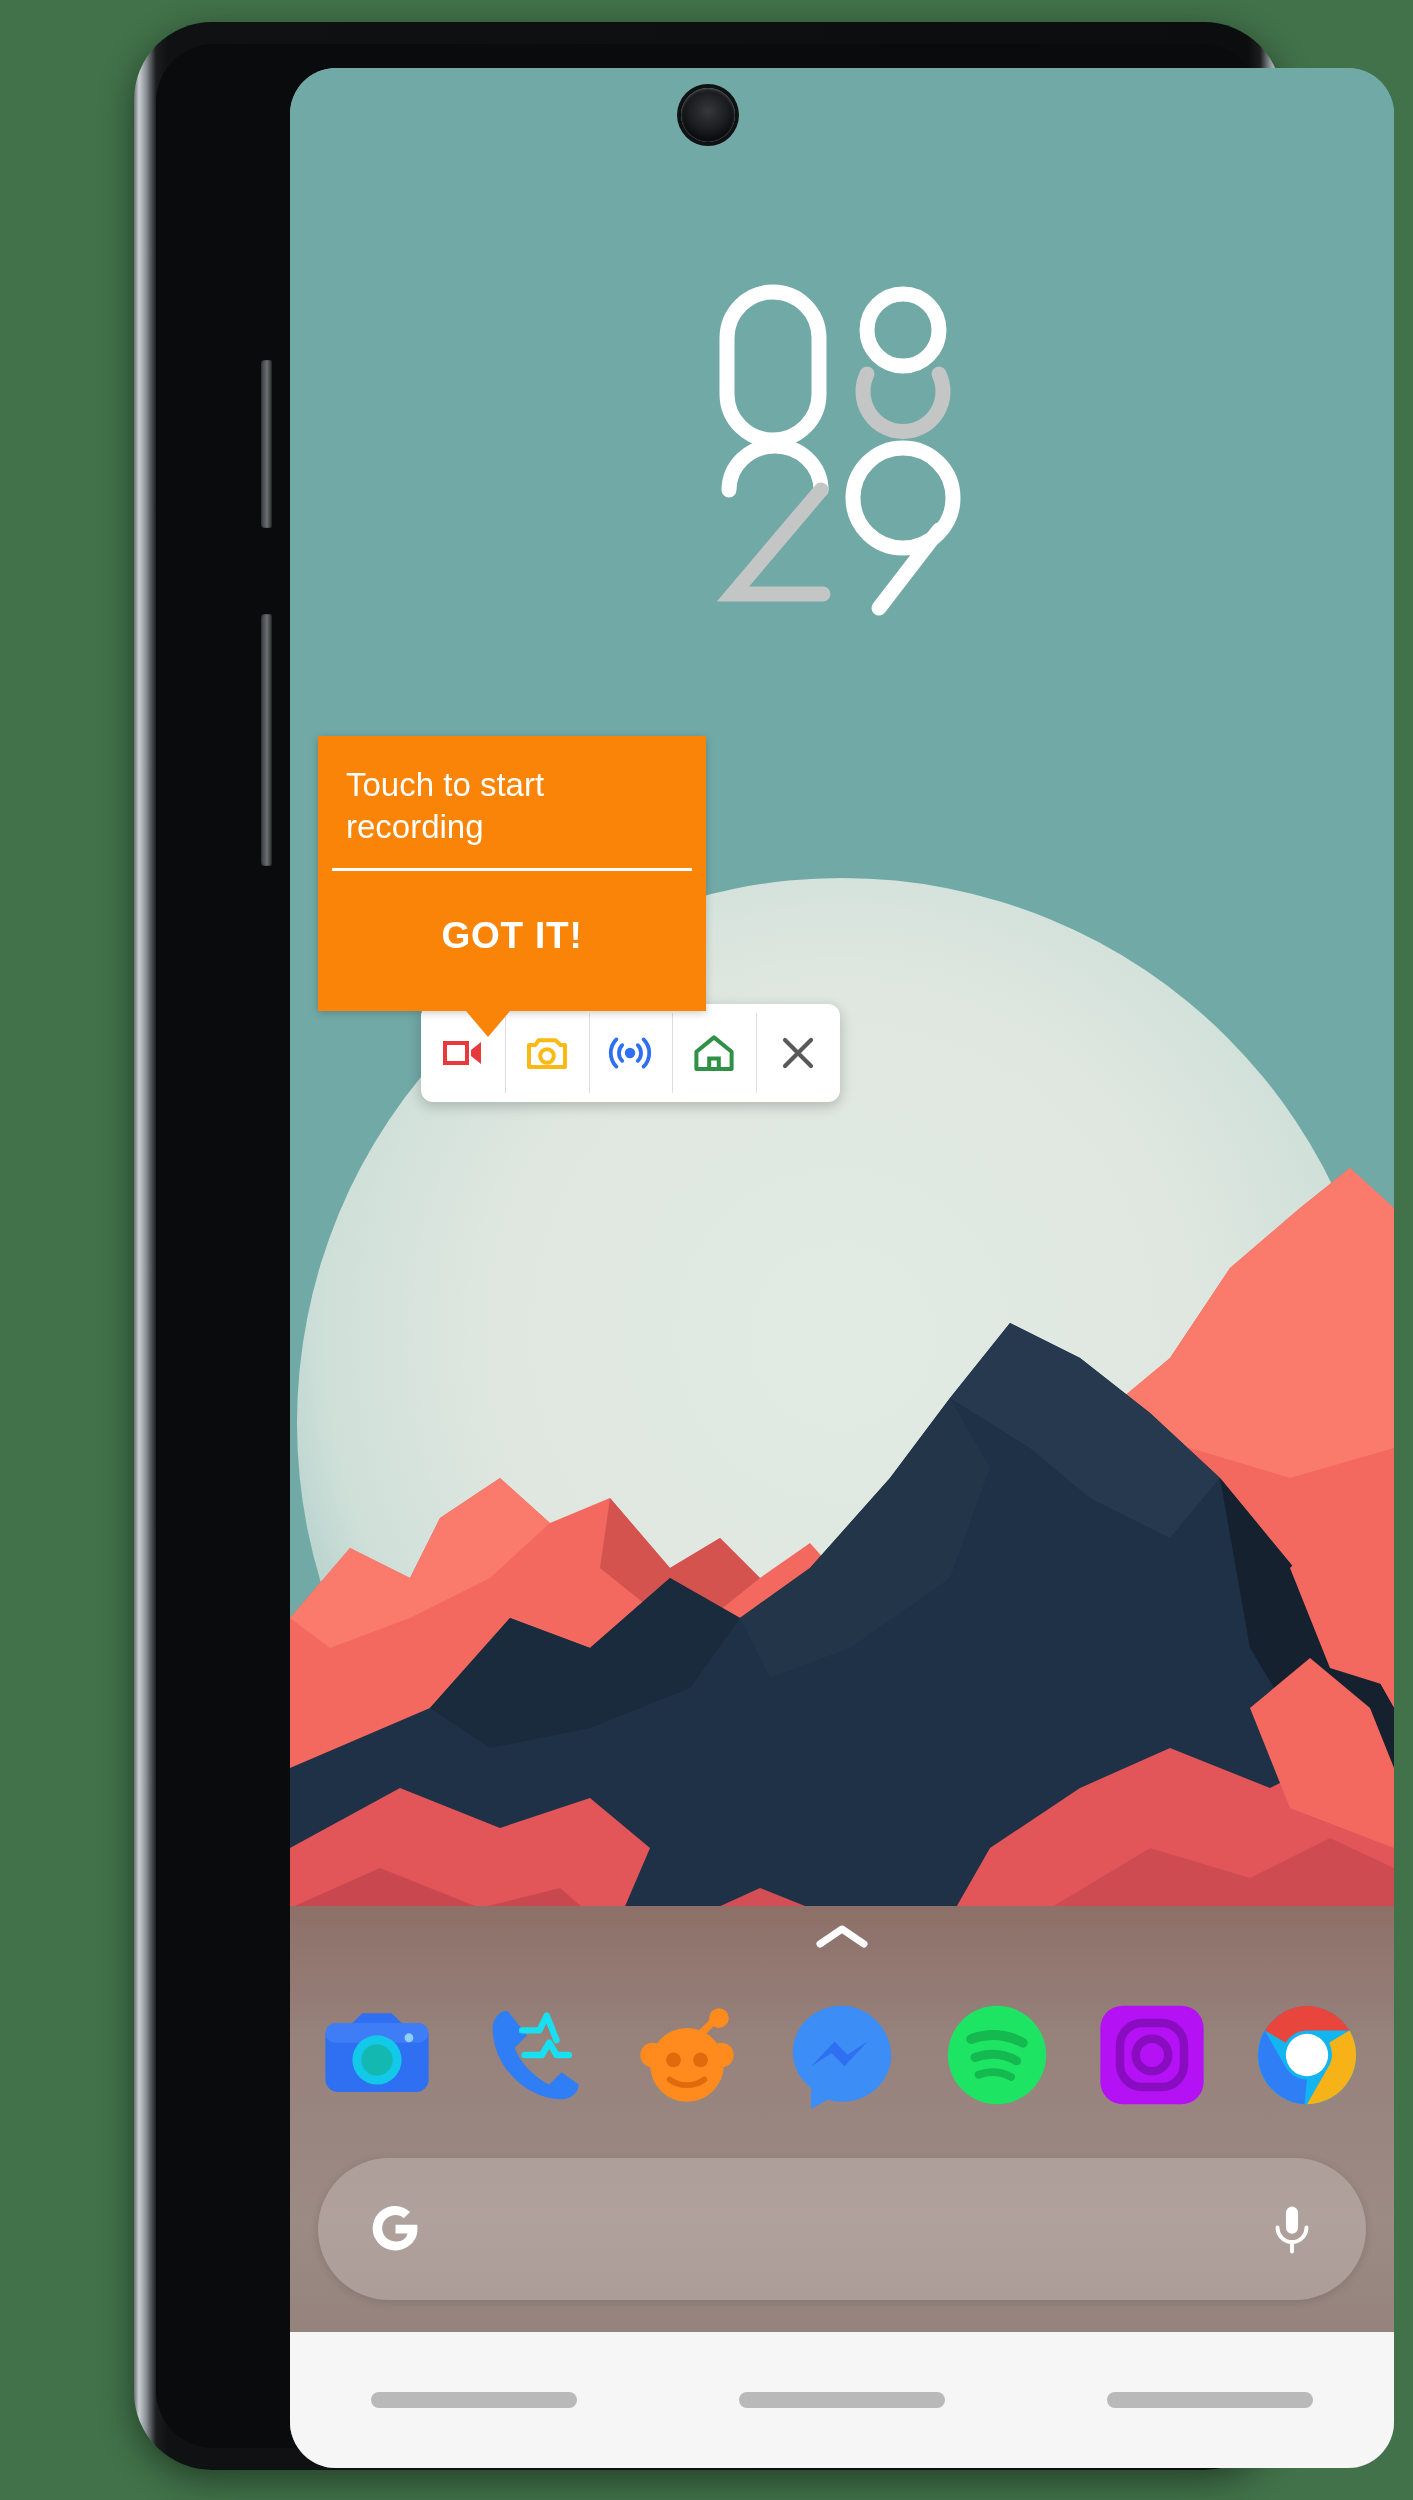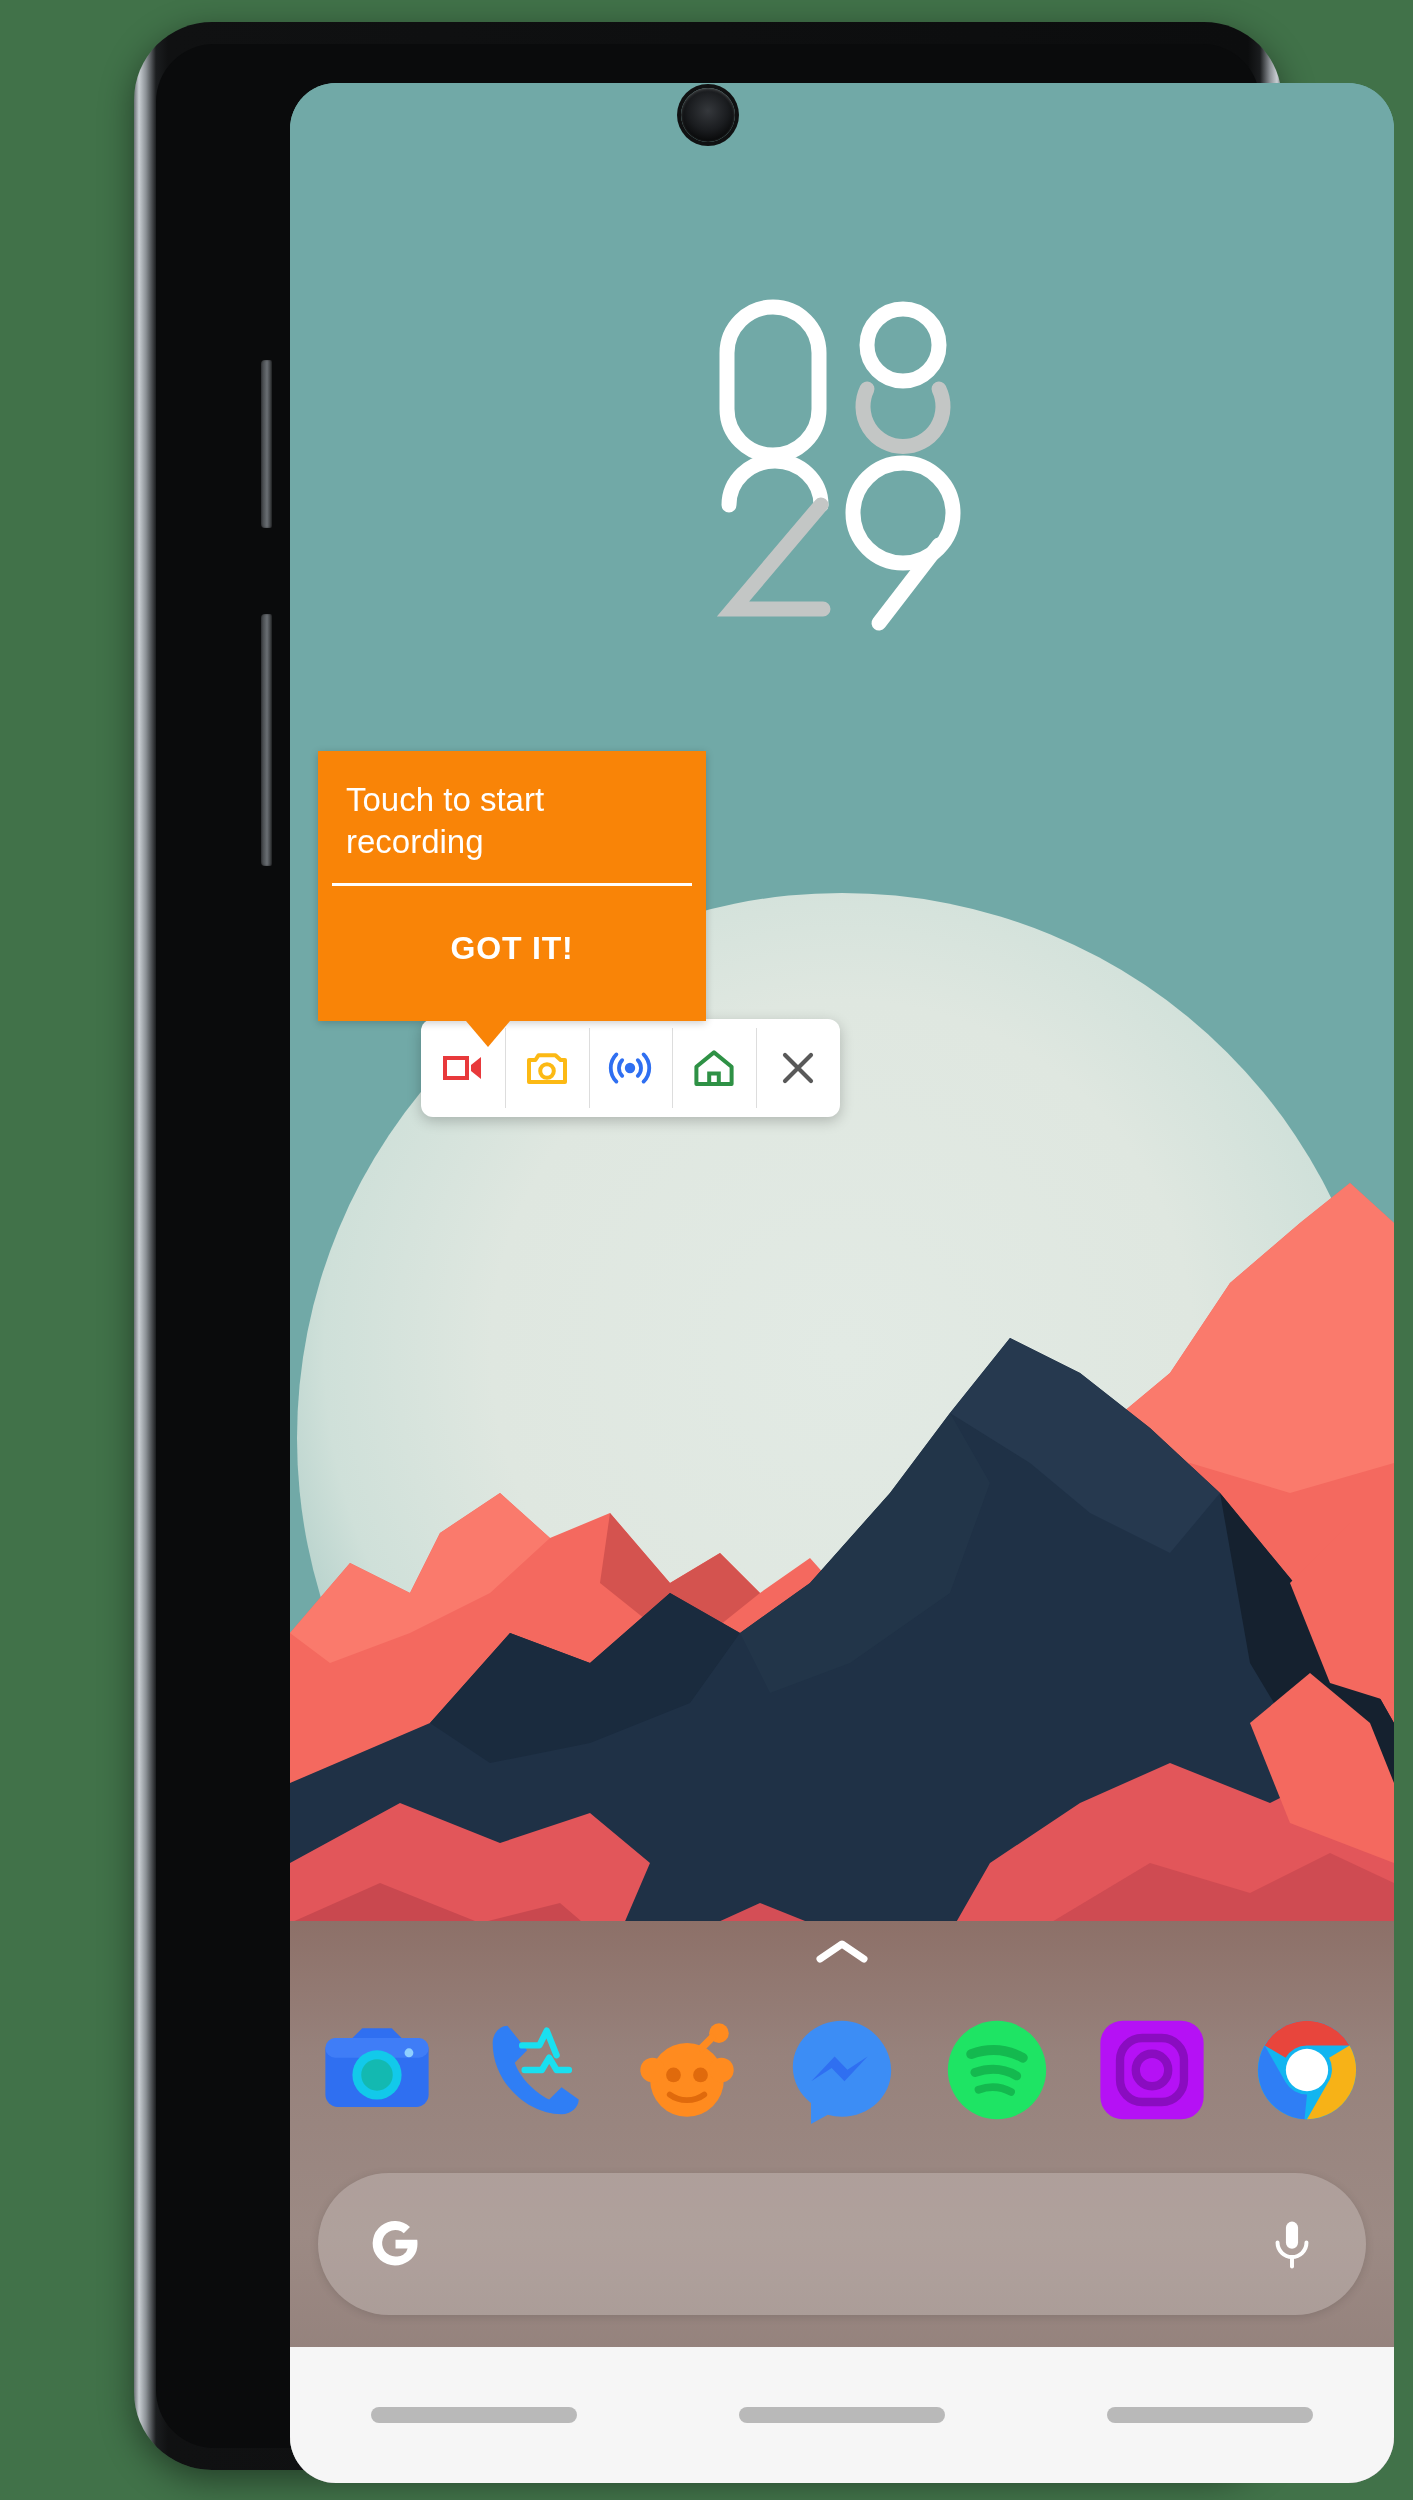--- a/index.html
+++ b/index.html
@@ -29,21 +29,20 @@
     border-radius: 58px;
     background: #0a0b0c;
   }
   #phone-screen {
     position: absolute;
     left: 156px; top: 46px;
     width: 1104px; height: 2400px;
     border-radius: 46px;
     overflow: hidden;
     background: #71a9a7;
-    margin-top: 15px;
   }
 
   
   .side-btn {
     position: absolute; left: 127px; width: 11px;
     border-radius: 4px 2px 2px 4px;
     background: linear-gradient(90deg,#3a3d40,#6a6f74 55%,#2a2c2e);
     box-shadow: inset 0 0 2px rgba(0,0,0,.6);
   }
   #side-btn-bixby { top: 338px; height: 168px; }
@@ -121,21 +120,21 @@
   }
   #coach-divider {
     height: 3px; background: #ffffff;
     margin: 0 14px;
   }
   #coach-action-button {
     display: block; width: 100%;
     background: transparent; border: 0;
     color: #ffffff;
     font-family: "Liberation Sans", sans-serif;
-    font-size: 32px; font-weight: 700;
+    font-size: 37px; font-weight: 700;
     letter-spacing: .8px;
     padding: 44px 0 54px 0;
     cursor: pointer;
   }
   #coach-arrow {
     position: absolute; left: 148px; top: 100%;
     width: 0; height: 0;
     border-left: 22px solid transparent;
     border-right: 22px solid transparent;
     border-top: 26px solid #f98407;

